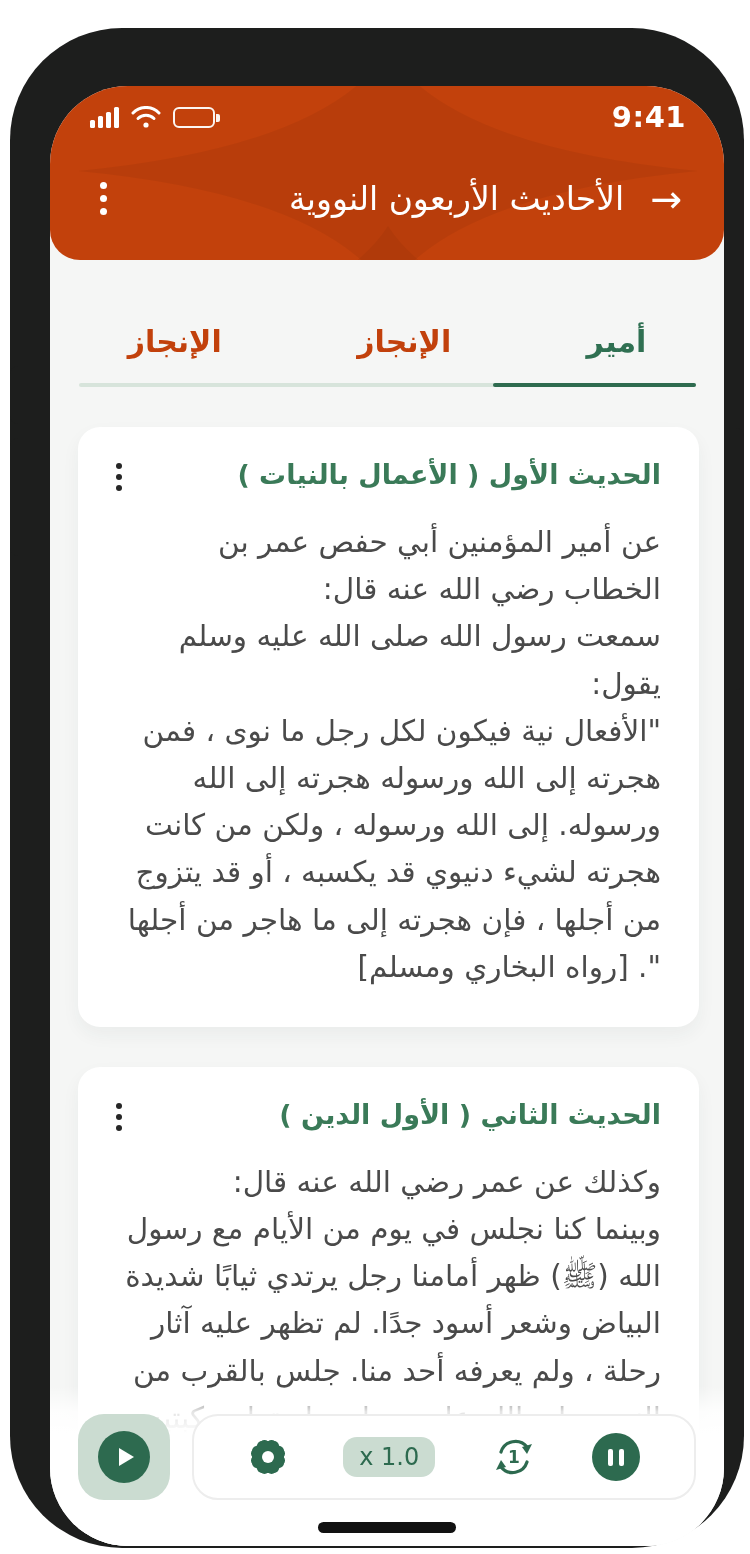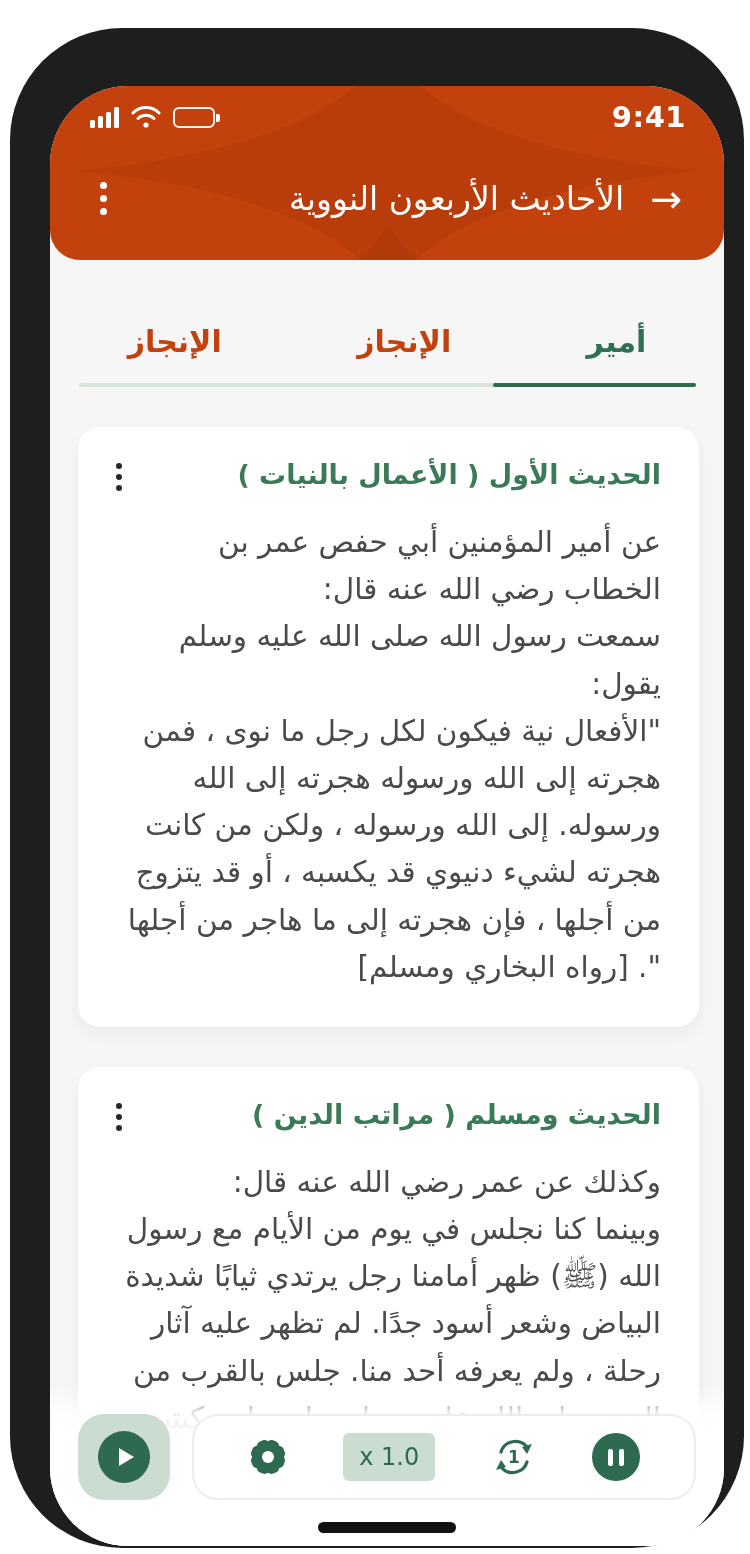--- a/index.html
+++ b/index.html
@@ -70,21 +70,21 @@
   .tri{width:0;height:0;border-left:15px solid #fff;border-top:9px solid transparent;
        border-bottom:9px solid transparent;margin-left:4px;}
   .pill{flex:1;margin-left:22px;background:#fff;border:2px solid #ededed;border-radius:26px;
         display:flex;align-items:center;justify-content:space-around;padding:0 26px;}
   .iconbtn{background:none;border:none;display:flex;align-items:center;justify-content:center;padding:0;}
   .gear{position:relative;width:40px;height:40px;}
   .gear .tooth{position:absolute;left:4px;right:4px;top:9px;bottom:9px;background:#2d6a4f;border-radius:5px;}
   .gear .t2{transform:rotate(45deg);} .gear .t3{transform:rotate(90deg);} .gear .t4{transform:rotate(135deg);}
   .gear .core{position:absolute;left:5px;top:5px;width:30px;height:30px;border-radius:50%;background:#2d6a4f;}
   .gear .hole{position:absolute;left:14px;top:14px;width:12px;height:12px;border-radius:50%;background:#fff;}
-  .speedbadge{direction:ltr;background:#cbdcd1;border:none;border-radius:6px;height:48px;min-width:86px;
+  .speedbadge{direction:ltr;background:#cbdcd1;border:none;border-radius:14px;height:40px;min-width:86px;
               padding:0 16px;font-size:24px;color:#2d6a4f;display:flex;align-items:center;justify-content:center;}
   .pausecircle{width:48px;height:48px;border-radius:50%;background:#2d6a4f;
                display:flex;align-items:center;justify-content:center;gap:6px;}
   .pausecircle i{display:block;width:5px;height:17px;background:#fff;border-radius:2px;}
   .homebar{position:absolute;left:50%;transform:translateX(-50%);bottom:13px;
            width:138px;height:11px;border-radius:6px;background:#111;}
 </style>
 </head>
 <body>
 
@@ -153,21 +153,21 @@
                 <i></i>
               </button>
           </div>
           <div class="cardbody">عن أمير المؤمنين أبي حفص عمر بن الخطاب رضي الله عنه قال:
 سمعت رسول الله صلى الله عليه وسلم يقول:
 "الأفعال نية فيكون لكل رجل ما نوى ، فمن هجرته إلى الله ورسوله هجرته إلى الله ورسوله. إلى الله ورسوله ، ولكن من كانت هجرته لشيء دنيوي قد يكسبه ، أو قد يتزوج من أجلها ، فإن هجرته إلى ما هاجر من أجلها ". [رواه البخاري ومسلم]</div>
         </div>
 
         <div class="card">
           <div class="cardhead">
-            <span class="cardtitle">الحديث ومسلم ( مراتب الدين )</span>
+            <span class="cardtitle">الحديث الثاني ( الأول الدين )</span>
             <button class="cardkebab">
                 <i></i>
                 <i></i>
                 <i></i>
               </button>
           </div>
           <div class="cardbody">وكذلك عن عمر رضي الله عنه قال:
 وبينما كنا نجلس في يوم من الأيام مع رسول الله (ﷺ) ظهر أمامنا رجل يرتدي ثيابًا شديدة البياض وشعر أسود جدًا. لم تظهر عليه آثار رحلة ، ولم يعرفه أحد منا. جلس بالقرب من النبي صلى الله عليه وسلم ، استراح ركبتيه على ركبتيه ، ووضع راحتيه على فخذيه ، وقال: يا محمد أخبرني عن الإسلام. فأجاب رسول الله صلى الله عليه وسلم:
 "الإسلام أن تشهد أن لا إله إلا الله وأن محمدا رسول الله (صلى الله عليه وسلم) أن تصلي</div>
         </div>

